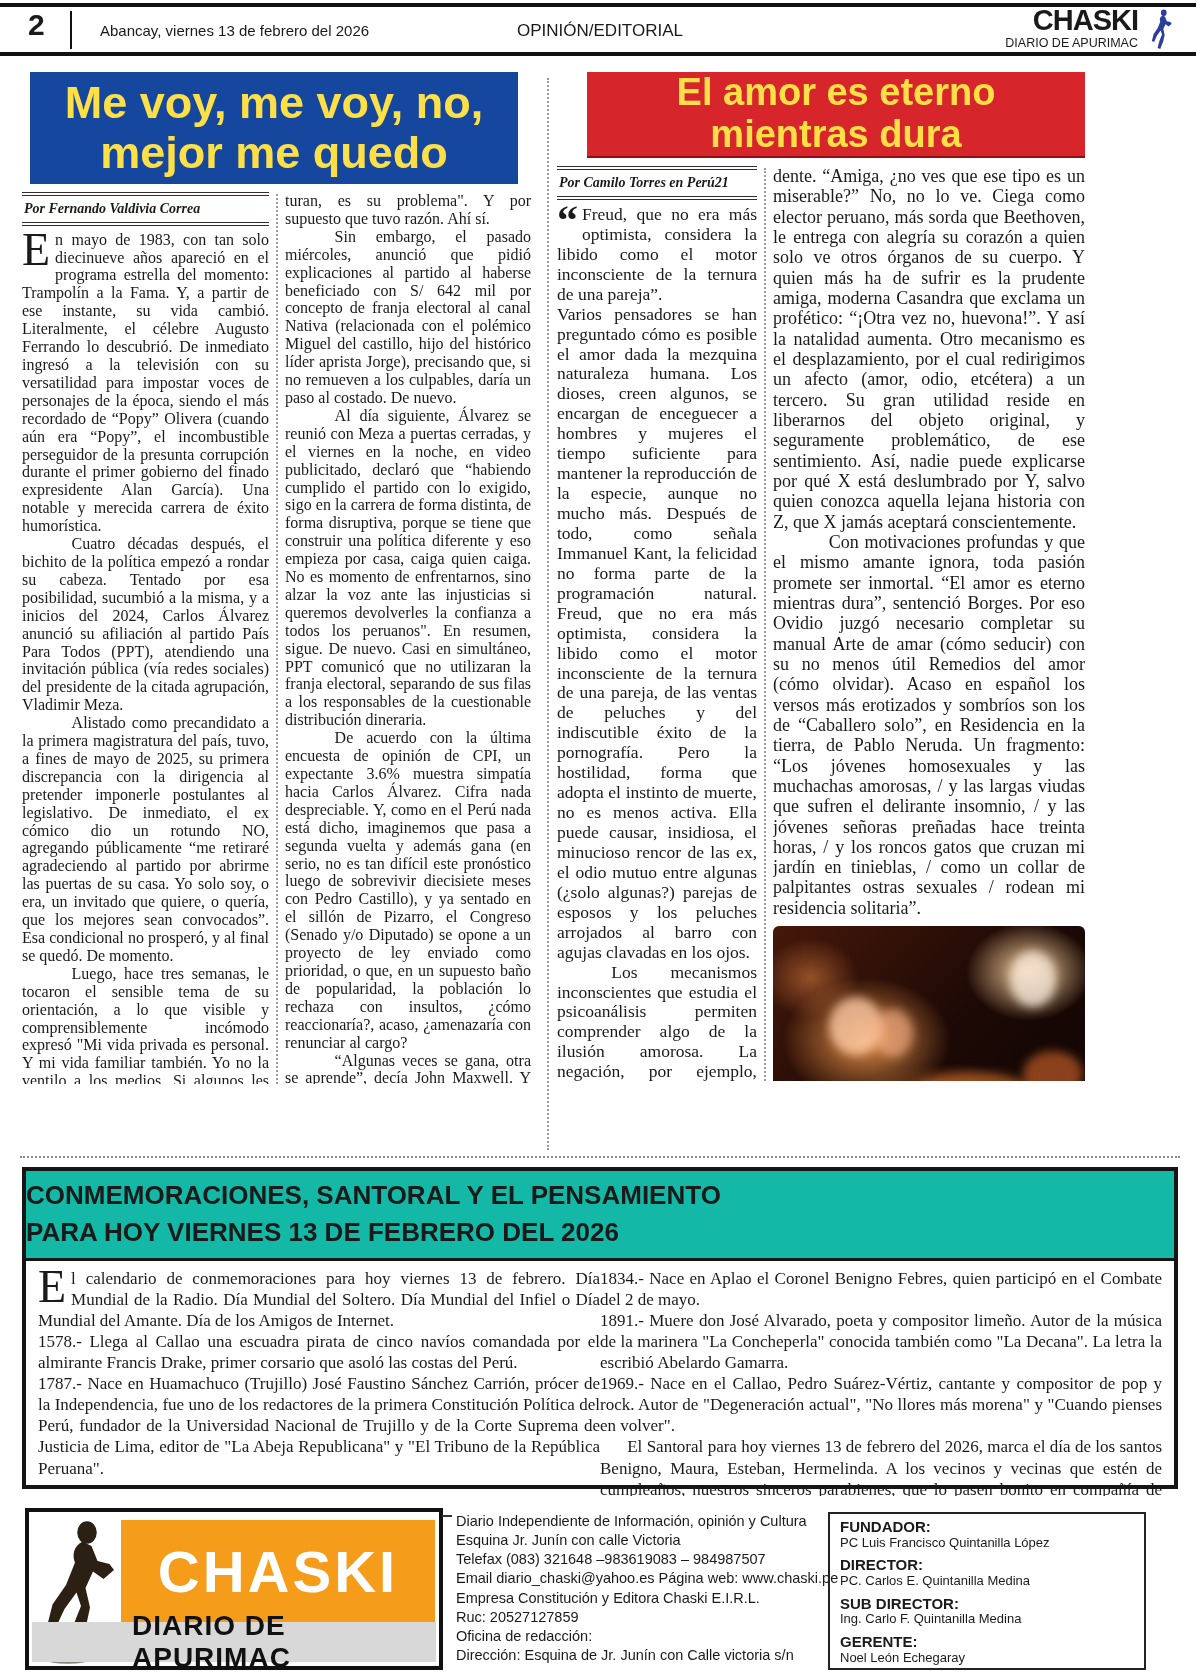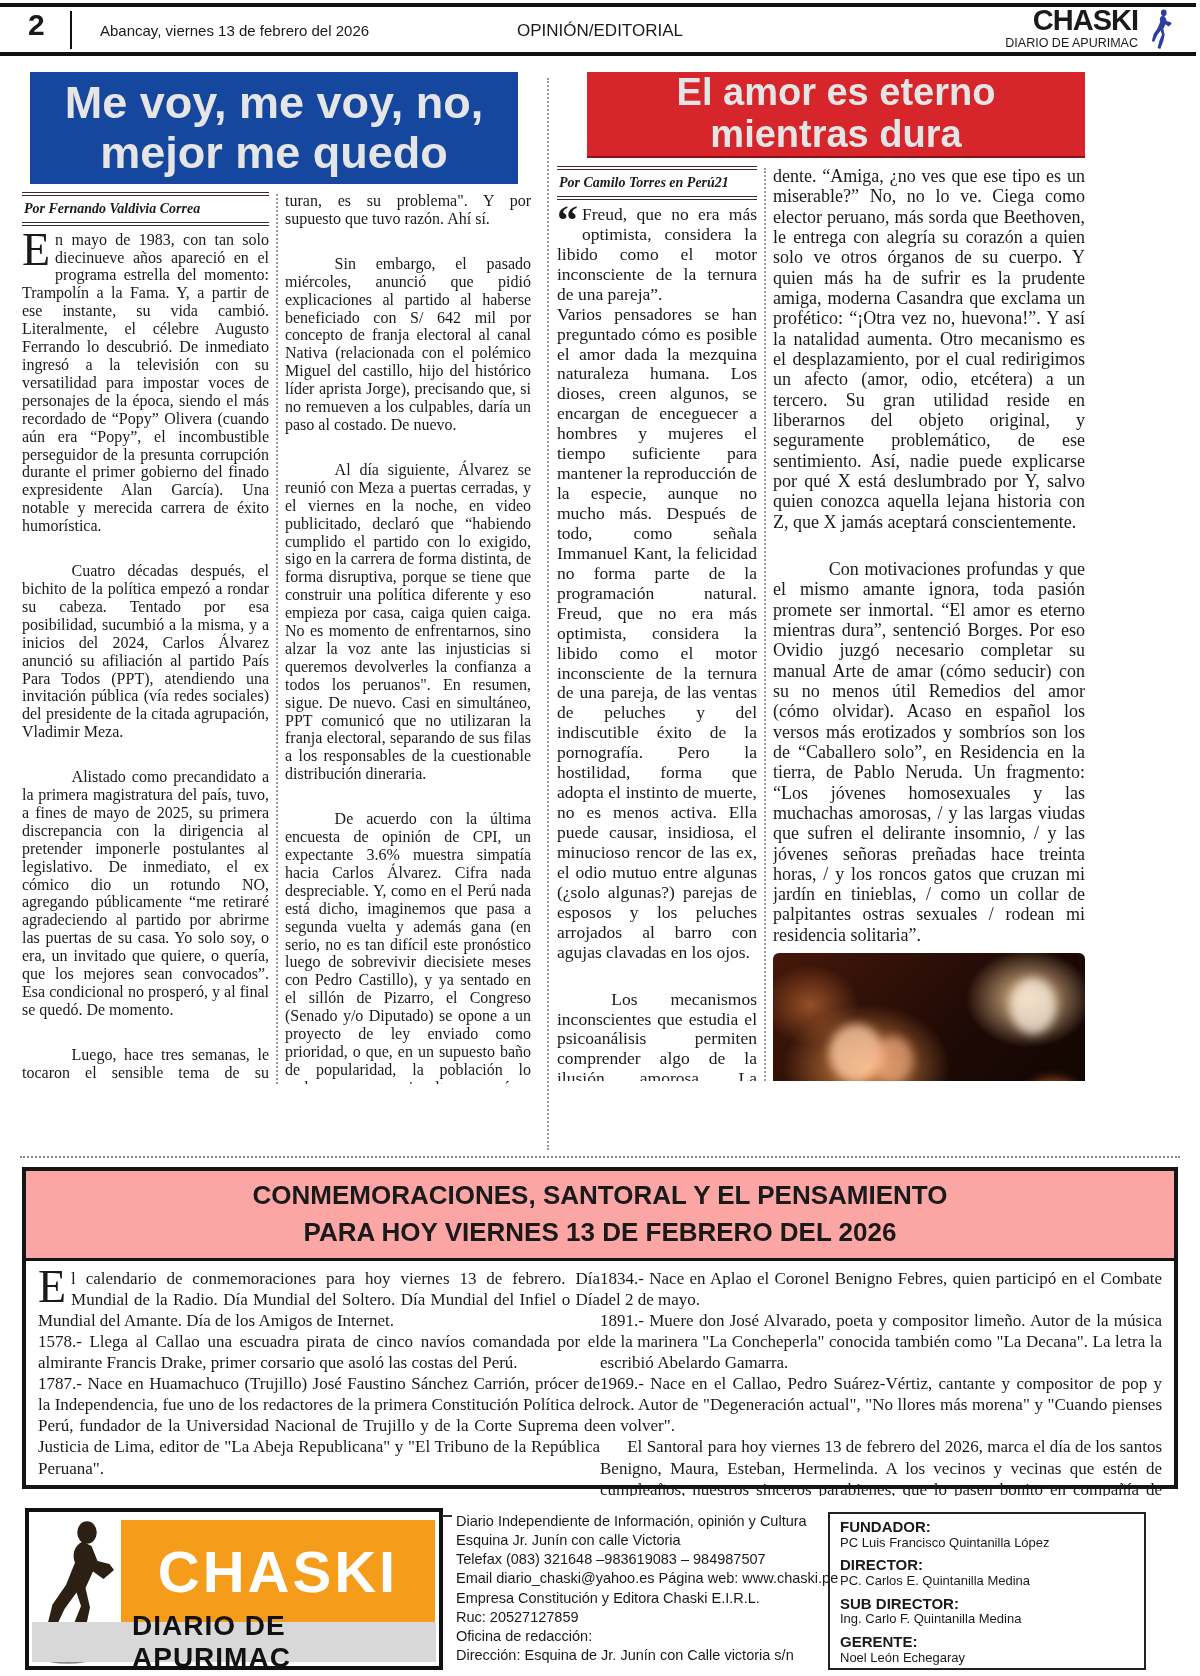--- a/index.html
+++ b/index.html
@@ -13,39 +13,39 @@
   .pagenum{position:absolute;left:28px;top:8px;font-family:"Liberation Sans",sans-serif;font-size:30px;font-weight:700;}
   .hdr-vline{position:absolute;left:70px;top:11px;width:2px;height:38px;background:#111;}
   .hdr-date{position:absolute;left:100px;top:22px;font-family:"Liberation Sans",sans-serif;font-size:15px;}
   .hdr-section{position:absolute;left:400px;top:21px;width:400px;text-align:center;font-family:"Liberation Sans",sans-serif;font-size:17px;font-weight:400;}
   .brand{position:absolute;right:62px;top:6px;text-align:right;font-family:"Liberation Sans",sans-serif;}
   .brand-name{font-size:29px;font-weight:700;letter-spacing:-1px;line-height:1;}
   .brand-sub{font-size:12.5px;margin-top:1px;}
   .brand-icon{position:absolute;right:18px;top:8px;width:40px;height:44px;}
 
   
-  .banner{color:#e5e5e5;text-align:center;font-family:"Liberation Sans",sans-serif;font-weight:700;
+  .banner{color:#fde047;text-align:center;font-family:"Liberation Sans",sans-serif;font-weight:700;
           display:flex;flex-direction:column;justify-content:center;}
   .banner-blue{margin-left:8px;width:488px;height:112px;background:#15479e;font-size:45px;line-height:1.12;}
   .banner-red{margin-left:30px;width:498px;height:86px;background:#d6252b;font-size:38px;line-height:1.1;border-bottom:2px solid #8d1014;}
 
   
   .article{position:absolute;top:72px;}
   .art-left{left:22px;width:516px;}
   .art-right{left:557px;width:528px;}
   .cols{display:flex;margin-top:8px;}
   .vdot{border-left:2px dotted #999;margin:2px 7px 0 7px;}
   .art-divider{position:absolute;left:547px;top:78px;height:1072px;border-left:2px dotted #999;}
   .col{overflow:hidden;text-align:justify;}
   .col-l1{width:247px;height:892px;font-size:16px;line-height:1.12;}
   .col-l2{width:246px;height:892px;font-size:16px;line-height:1.12;}
   .col-r1{width:200px;height:915px;font-size:17.5px;line-height:1.14;}
   .col-r2{width:312px;height:915px;font-size:18px;line-height:1.13;}
   .col p{margin:0;}
-  .col p.ind{text-indent:3.1em;margin-top:27px;}
+  .col p.ind{text-indent:3.1em;}
   .byline{border-top:4px double #3d2b28;border-bottom:4px double #3d2b28;padding:5px 2px;margin:0 0 5px 0;
           font-size:14px;font-weight:700;font-style:italic;text-align:left;}
   .dc::first-letter{float:left;font-size:46px;line-height:36px;padding:1px 5px 0 0;}
   .qmark{float:left;font-size:42px;line-height:.75em;font-weight:700;padding-right:4px;font-family:"Liberation Serif",serif;}
 
   
   .illus{position:relative;width:312px;height:208px;margin-top:8px;border-radius:6px;overflow:hidden;
          background:
           radial-gradient(ellipse 90px 70px at 82% 22%, rgba(255,214,160,.95), rgba(150,60,20,0) 70%),
           radial-gradient(ellipse 120px 90px at 30% 55%, rgba(255,160,80,.85), rgba(110,40,10,0) 70%),
@@ -56,21 +56,21 @@
   .b1{left:18%;top:34%;width:54px;height:58px;background:rgba(255,205,170,.75);}  
   .b2{left:32%;top:40%;width:40px;height:48px;background:rgba(250,180,140,.6);}
   .b3{left:76%;top:12%;width:46px;height:56px;background:rgba(245,230,215,.8);}   
   .b4{left:80%;top:60%;width:60px;height:46px;background:rgba(190,90,40,.7);}     
   .b5{left:45%;top:70%;width:120px;height:40px;background:rgba(255,140,60,.45);}  
 
   .mid-dotted-rule{position:absolute;left:20px;top:1156px;width:1160px;border-top:2px dotted #888;}
 
   
   .comms{position:absolute;left:22px;top:1167px;width:1156px;height:322px;border:4px solid #151515;background:#fff;}
-  .comms-title{background:#fca5a5;border-bottom:3px solid #151515;text-align:center;
+  .comms-title{background:#14b8a6;border-bottom:3px solid #151515;
                font-family:"Liberation Sans",sans-serif;font-weight:700;font-size:26px;line-height:1.42;padding:6px 0 7px 0;}
   .comms-body{display:flex;padding:7px 12px 0 12px;}
   .comms-col{width:50%;text-align:justify;font-size:17px;line-height:1.24;overflow:hidden;height:228px;}
   .comms-col p{margin:0;}
   .comms-col p.ind2{text-indent:1.6em;}
 
   
   .flogo{position:absolute;left:25px;top:1508px;width:418px;height:162px;border:4px solid #111;background:#fff;}
   .runner{position:absolute;left:2px;top:4px;width:100px;height:150px;}
   .orange-box{position:absolute;left:92px;top:8px;width:314px;height:102px;background:#F59D1A;

